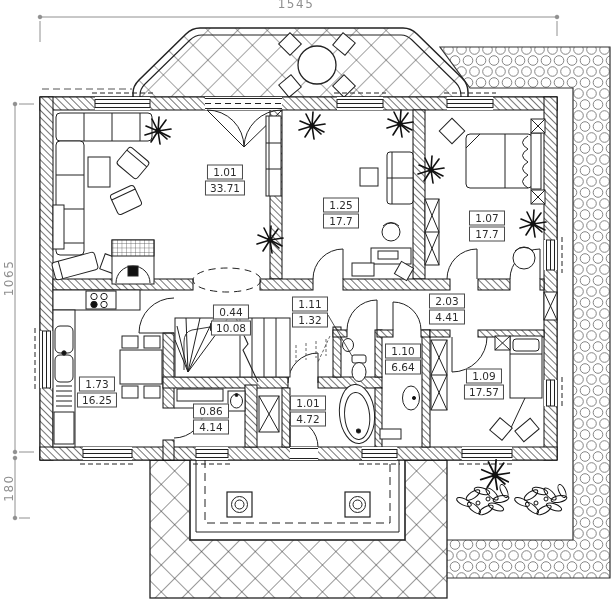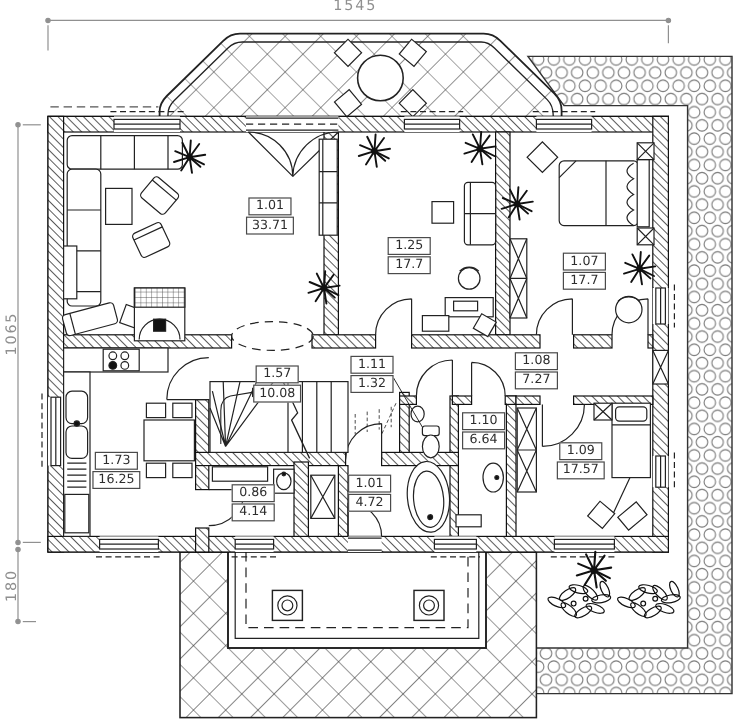--- a/index.html
+++ b/index.html
@@ -429,30 +429,30 @@
   </div>
   <div class="rlabel" style="left:341px;top:213px">
     <div class="cell">1.25</div>
     <div class="cell">17.7</div>
   </div>
   <div class="rlabel" style="left:487px;top:226px">
     <div class="cell">1.07</div>
     <div class="cell">17.7</div>
   </div>
   <div class="rlabel" style="left:231px;top:320px">
-    <div class="cell">1.57</div>
+    <div class="cell">0.44</div>
     <div class="cell">10.08</div>
   </div>
   <div class="rlabel" style="left:310px;top:312px">
     <div class="cell">1.11</div>
     <div class="cell">1.32</div>
   </div>
   <div class="rlabel" style="left:447px;top:309px">
-    <div class="cell">1.08</div>
-    <div class="cell">7.27</div>
+    <div class="cell">2.03</div>
+    <div class="cell">4.41</div>
   </div>
   <div class="rlabel" style="left:97px;top:392px">
     <div class="cell">1.73</div>
     <div class="cell">16.25</div>
   </div>
   <div class="rlabel" style="left:403px;top:359px">
     <div class="cell">1.10</div>
     <div class="cell">6.64</div>
   </div>
   <div class="rlabel" style="left:211px;top:419px">

